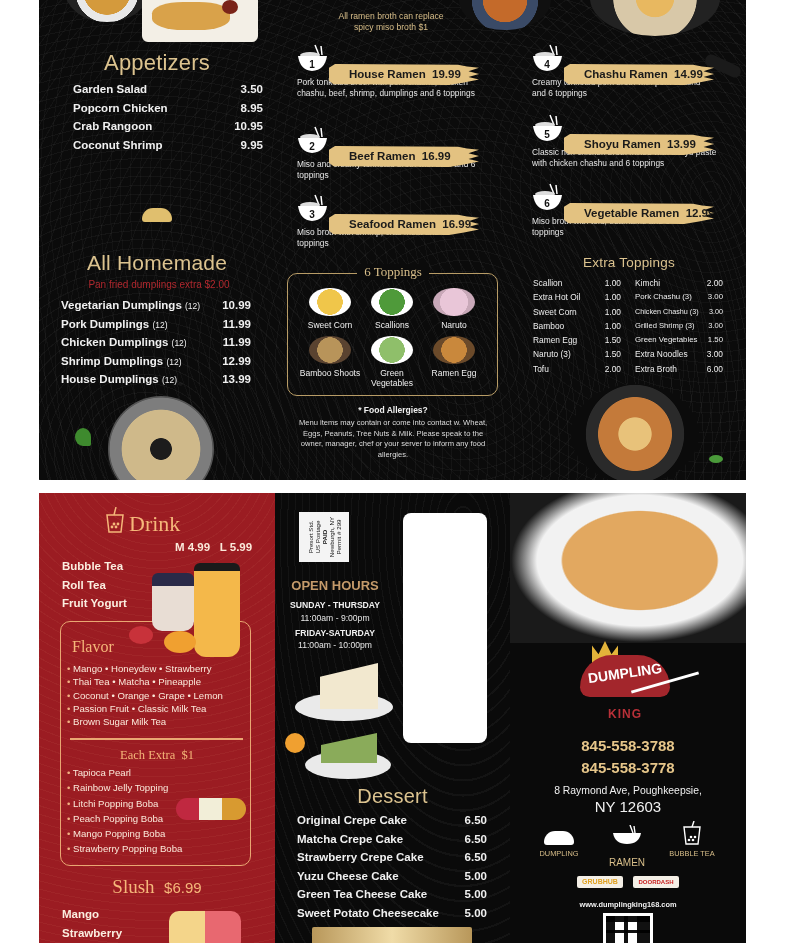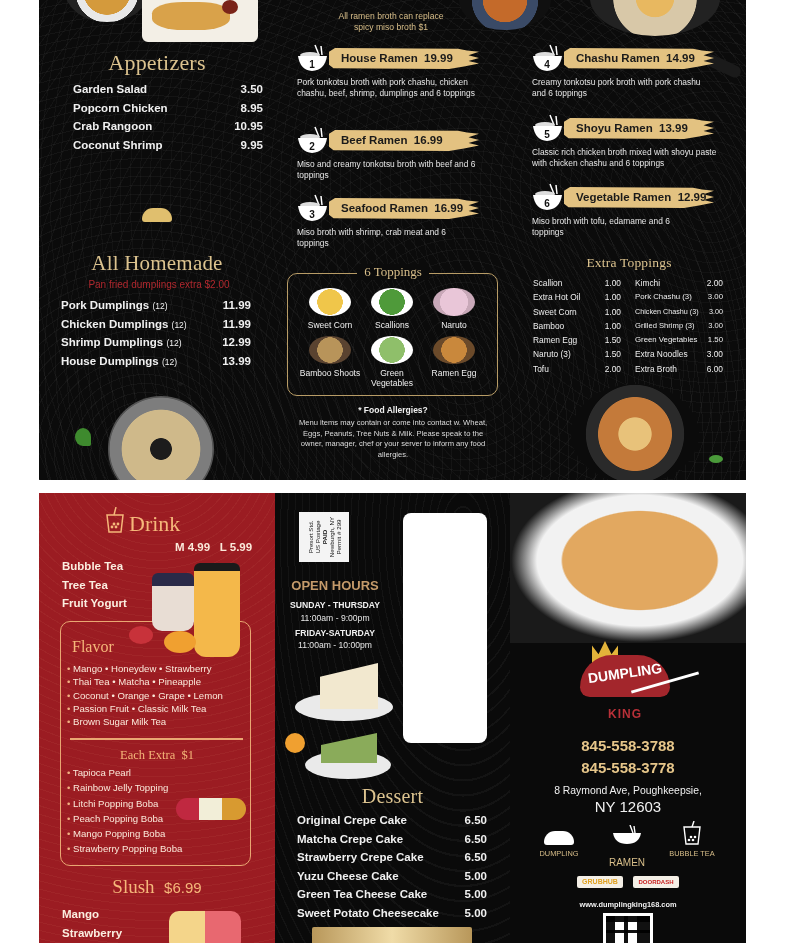--- a/index.html
+++ b/index.html
@@ -16,34 +16,34 @@
   }
   #bottom { left: 39px; top: 493px; width: 707px; height: 450px; background: #0b0b0b; }
 
   .serif { font-family: "Liberation Serif", "DejaVu Serif", serif; }
 
   
   .photo { position: absolute; border-radius: 50%; }
   .plate { position: absolute; border-radius: 6px; }
 
   
-  .sec-title { position: absolute; text-align: center; font-family: Liberation Serif, serif; font-size: 22px; color: #dcc38f; letter-spacing: 0.2px; }
+  .sec-title { position: absolute; text-align: center; font-family: Liberation Sans, sans-serif; font-size: 22px; color: #dcc38f; letter-spacing: 0.2px; }
 
   
   .menu-list { position: absolute; }
   .menu-row { display: flex; justify-content: space-between; font-size: 11.5px; font-weight: bold; height: 18.5px; line-height: 18.5px; color: #f0f0f0; }
   .menu-row .qty { font-size: 8.5px; font-weight: normal; }
 
   
   .ramen { position: absolute; width: 225px; }
   .ramen-head { position: relative; height: 30px; }
   .bowl { position: absolute; left: 0; top: 0; width: 32px; height: 30px; }
-  .brush { position: absolute; left: 32px; top: 5px; height: 21px; width: 150px; background: #e3c281;
+  .brush { position: absolute; left: 32px; top: 21px; height: 21px; width: 150px; background: #e3c281;
     clip-path: polygon(0 18%, 4% 0, 86% 4%, 92% 12%, 100% 18%, 93% 34%, 100% 48%, 93% 62%, 100% 74%, 90% 88%, 80% 100%, 3% 96%, 0 80%);
-    color: #1a1a1a; font-weight: bold; font-size: 11.5px; line-height: 21px; padding-left: 12px; white-space: nowrap; }
+    color: #1a1a1a; font-weight: bold; font-size: 11.5px; line-height: 21px; padding-left: 20px; white-space: nowrap; }
   .ramen-desc { font-size: 8.4px; line-height: 10.5px; color: #e6e6e6; margin-top: 4px; width: 180px; }
 
   
   #toppings-box { position: absolute; left: 248px; top: 273px; width: 211px; height: 123px; border: 1px solid #b89c66; border-radius: 10px; }
   #toppings-title { position: absolute; left: 318px; top: 264px; width: 72px; text-align: center; background: #0b0b0b; font-size: 13px; color: #d9bf8a; }
   .top-item { position: absolute; width: 66px; text-align: center; font-size: 8.5px; line-height: 10px; color: #f0f0f0; }
   .top-img { width: 42px; height: 28px; border-radius: 50%; margin: 0 auto 4px; background: #fff; }
 
   
   .xt-row { display: flex; justify-content: space-between; font-size: 8.4px; line-height: 14.3px; color: #eee; }
@@ -96,20 +96,24 @@
     <div class="menu-row">
         <span>Coconut Shrimp</span>
         <span>9.95</span>
       </div>
   </div>
 
   <div style="position:absolute;left:103px;top:208px;width:30px;height:14px;background:#e0bf6e;border-radius:15px 15px 4px 4px;"></div>
   <div class="sec-title" style="left:38px;top:251px;width:160px;font-size:21px;">All Homemade</div>
   <div style="position:absolute;left:40px;top:279px;width:160px;text-align:center;font-size:10px;color:#b0282e;">Pan fried dumplings extra $2.00</div>
   <div class="menu-list" style="left:22px;top:296px;width:190px;">
+    <div class="menu-row">
+        <span><span>Vegetarian Dumplings</span> <span class="qty">(12)</span></span>
+        <span>10.99</span>
+      </div>
     <div class="menu-row">
         <span><span>Pork Dumplings</span> <span class="qty">(12)</span></span>
         <span>11.99</span>
       </div>
     <div class="menu-row">
         <span><span>Chicken Dumplings</span> <span class="qty">(12)</span></span>
         <span>11.99</span>
       </div>
     <div class="menu-row">
         <span><span>Shrimp Dumplings</span> <span class="qty">(12)</span></span>
@@ -289,21 +293,21 @@
         <path d="M2 8 H18 L16 25 H4Z" fill="none" stroke="#f5b77a" stroke-width="1.5"></path>
         <circle cx="7" cy="20" r="1.4" fill="#f5b77a"></circle>
         <circle cx="11" cy="20" r="1.4" fill="#f5b77a"></circle>
         <circle cx="9" cy="17" r="1.4" fill="#f5b77a"></circle>
         <circle cx="13" cy="17" r="1.4" fill="#f5b77a"></circle>
       </svg>
     <div class="serif orange" style="position:absolute;left:90px;top:18px;font-size:22px;">Drink</div>
     <div style="position:absolute;left:136px;top:48px;font-size:11.5px;font-weight:bold;color:#fbe9da;white-space:pre;">M 4.99   L 5.99</div>
     <div style="position:absolute;left:23px;top:64px;">
       <div class="drink-item">Bubble Tea</div>
-      <div class="drink-item">Tree Tea</div>
+      <div class="drink-item">Roll Tea</div>
       <div class="drink-item">Fruit Yogurt</div>
     </div>
     <div class="flavor-box"></div>
     <div style="position:absolute;left:113px;top:80px;width:42px;height:58px;background:linear-gradient(#2a2a48 0 22%,#e8ddd4 23%);border-radius:6px 6px 10px 10px;"></div>
     <div style="position:absolute;left:155px;top:70px;width:46px;height:94px;background:linear-gradient(#1a1a1a 0 8%,#f4b84a 9%);border-radius:6px 6px 12px 12px;"></div>
     <div style="position:absolute;left:90px;top:133px;width:24px;height:18px;background:#c8323a;border-radius:50%;"></div>
     <div style="position:absolute;left:125px;top:138px;width:32px;height:22px;background:#f0a030;border-radius:50%;"></div>
     <div class="serif orange" style="position:absolute;left:33px;top:145px;font-size:16px;">Flavor</div>
     <div style="position:absolute;left:28px;top:169px;">
       <div class="bullet-line"><span class="dot">• </span><span>Mango • Honeydew • Strawberry</span></div>

